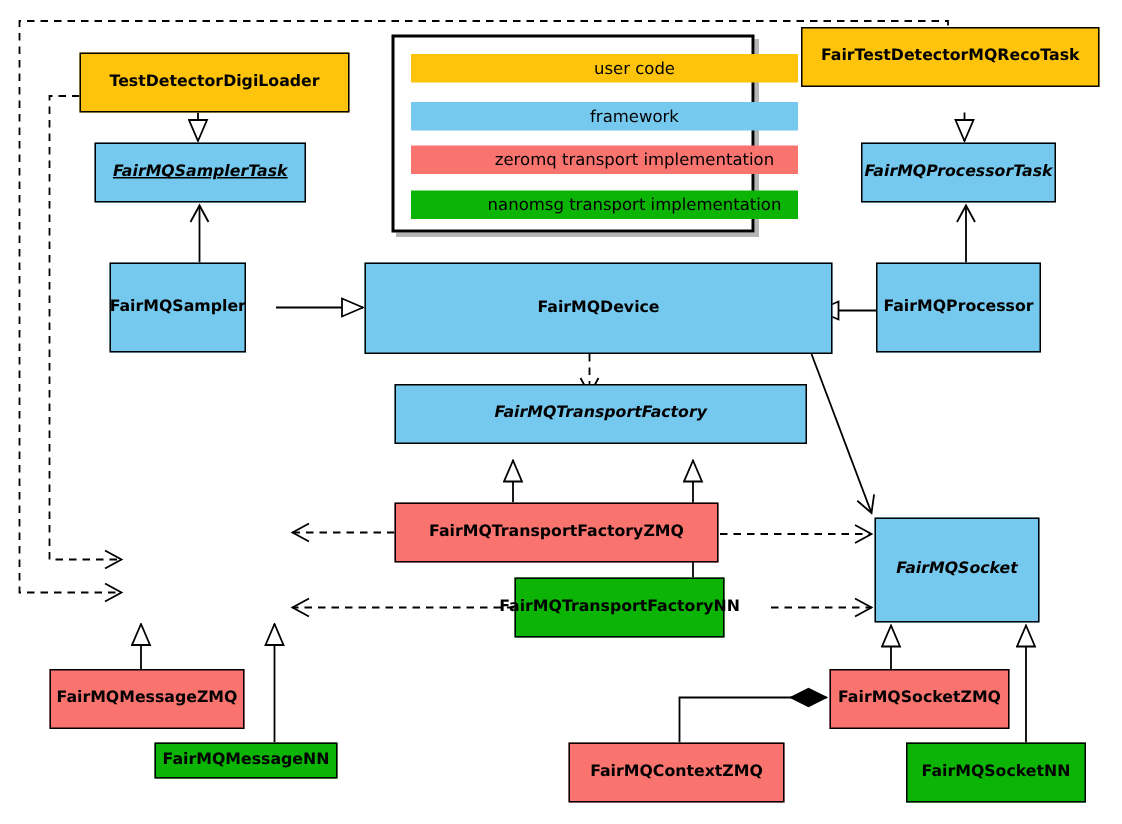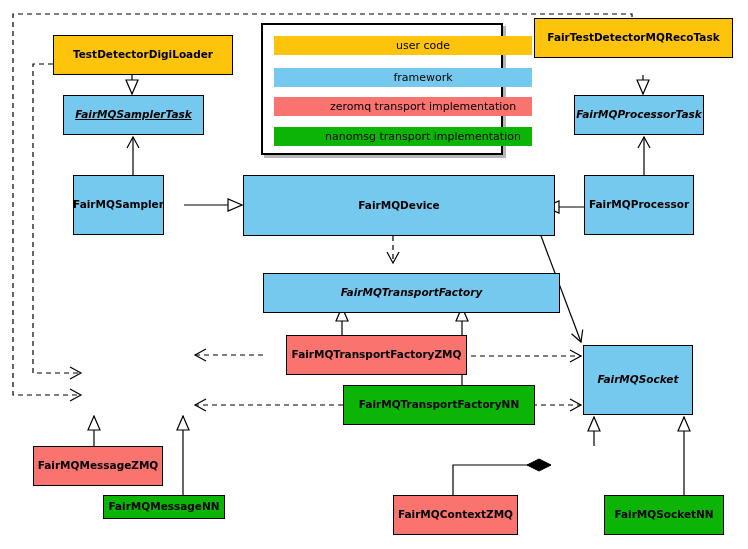--- a/index.html
+++ b/index.html
@@ -103,49 +103,52 @@
   </div>
 
   <div class="node cat-fw" style="left:243px;top:175px;width:312px;height:61px;">
     <span>FairMQDevice</span>
   </div>
 
   <div class="node cat-fw" style="left:584px;top:175px;width:110px;height:60px;">
     <span>FairMQProcessor</span>
   </div>
 
-  <div class="node cat-fw abstract" style="left:263px;top:273px;width:297px;height:40px;align-items:center;">
+  <div class="node cat-fw abstract" style="left:263px;top:256px;width:275px;height:40px;align-items:center;">
     <span>FairMQTransportFactory</span>
   </div>
 
-  <div class="node cat-zmq" style="left:263px;top:335px;width:181px;height:40px;margin-left:23px;">
+  <div class="node cat-zmq" style="left:263px;top:335px;width:216px;height:40px;">
     <span>FairMQTransportFactoryZMQ</span>
   </div>
 
-  <div class="node cat-nn" style="left:343px;top:385px;width:192px;height:40px;">
+  <div class="node cat-nn" style="left:343px;top:385px;width:140px;height:40px;">
     <span>FairMQTransportFactoryNN</span>
   </div>
 
 
   <div class="node cat-fw abstract" style="left:583px;top:345px;width:110px;height:70px;">
     <span>FairMQSocket</span>
   </div>
 
   <div class="node cat-zmq" style="left:33px;top:446px;width:130px;height:40px;">
     <span>FairMQMessageZMQ</span>
   </div>
 
   <div class="node cat-nn" style="left:103px;top:495px;width:122px;height:24px;">
     <span>FairMQMessageNN</span>
   </div>
 
-  <div class="node cat-zmq" style="left:393px;top:495px;width:125px;height:40px;">
+  <div class="node cat-zmq" style="left:379px;top:495px;width:144px;height:40px;">
     <span>FairMQContextZMQ</span>
   </div>
 
+  <div class="node cat-zmq" style="left:553px;top:446px;width:120px;height:40px;">
+    <span>FairMQSocketZMQ</span>
+  </div>
 
   <div class="node cat-nn" style="left:604px;top:495px;width:120px;height:40px;">
     <span>FairMQSocketNN</span>
   </div>
 
   <div id="legend">
     <div class="legend-item li-0 cat-user">
       <span>user code</span>
     </div>
     <div class="legend-item li-1 cat-fw">

